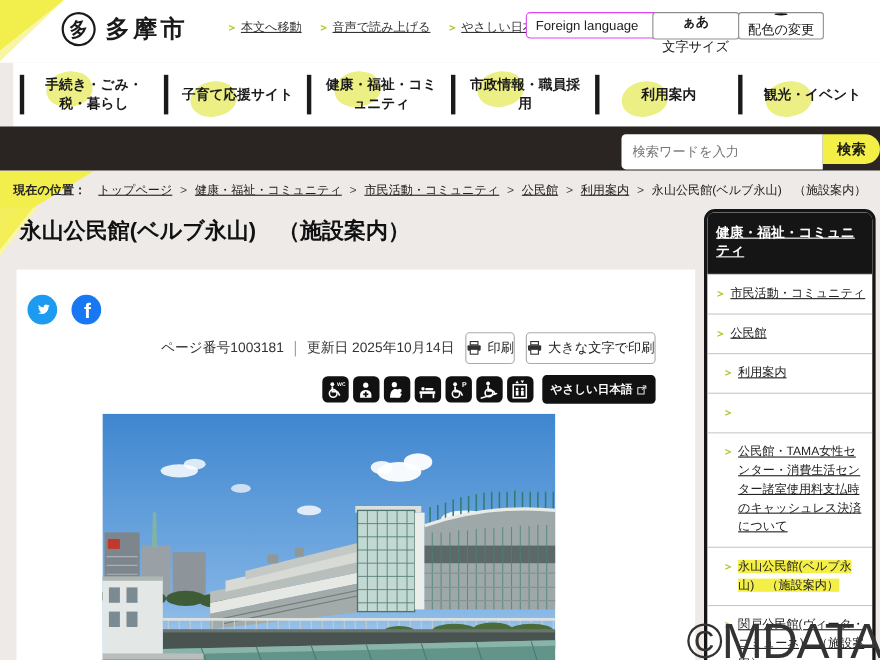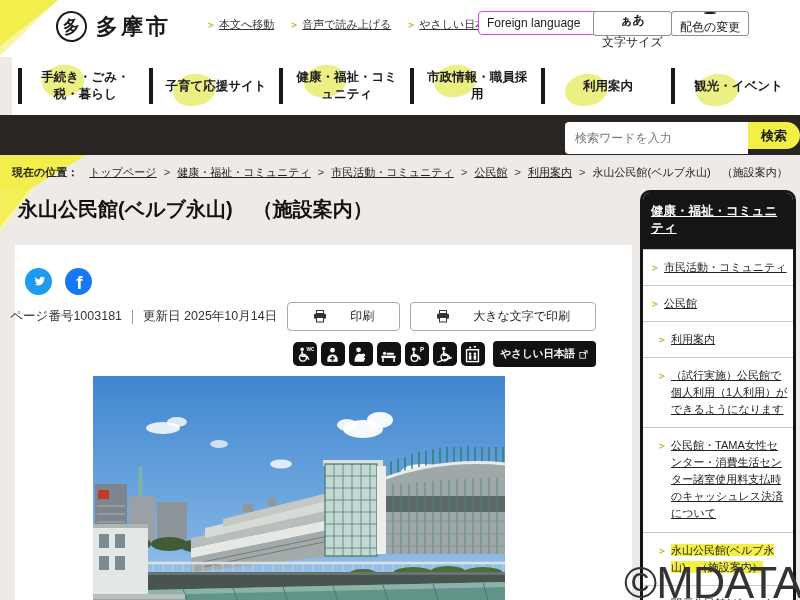--- a/index.html
+++ b/index.html
@@ -73,22 +73,22 @@
 
   
   .main-card { position:absolute; left:15px; top:245px; width:617px; height:355px; background:#fff; z-index:2; }
   .social-row { position:absolute; left:10px; top:23px; display:flex; gap:13px; }
   .social-btn { width:27px; height:27px; border-radius:50%; display:flex; align-items:center; justify-content:center; cursor:pointer; }
   .tw { background:#1d9bf0; } .fb { background:#1877f2; }
 
   .info-row { position:absolute; right:36px; top:57px; display:flex; align-items:center; gap:10px;
     font-size:12.5px; color:#333; white-space:nowrap; }
   .pg-divider { width:1px; height:14px; background:#999; }
-  .print-btn { border:1px solid #aaa; border-radius:4px; background:#fff; font-size:12px; padding:5px 25px;
-    display:flex; gap:23px; align-items:center; color:#222; cursor:pointer; font-family:"Liberation Sans",sans-serif; }
+  .print-btn { border:1px solid #aaa; border-radius:4px; background:#fff; font-size:12px; padding:5px 0;
+    display:flex; gap:5px; align-items:center; color:#222; cursor:pointer; font-family:"Liberation Sans",sans-serif; }
 
   .bf-row { position:absolute; right:36px; top:96px; display:flex; align-items:center; gap:4px; white-space:nowrap; }
   .bf-label { font-size:12px; color:#555; margin-right:5px; }
   .bf-icon { width:24px; height:24px; background:#111; border-radius:5px; display:flex;
     align-items:center; justify-content:center; flex:none; }
   .bf-help { background:#111; color:#fff; font-size:10.5px; font-weight:bold; border:none; border-radius:4px;
     padding:6px 8px; display:flex; gap:4px; align-items:center; margin-left:4px; cursor:pointer;
     font-family:"Liberation Sans",sans-serif; }
 
   .photo-wrap { position:absolute; left:78px; top:131px; width:412px; height:224px; overflow:hidden; }
@@ -451,21 +451,20 @@
   <div class="sb-item">
     <span class="chev">＞</span>
     <a>公民館</a>
   </div>
   <div class="sb-item indent1">
     <span class="chev">＞</span>
     <a>利用案内</a>
   </div>
   <div class="sb-item indent1">
     <span class="chev">＞</span>
-    <a>（試行実施）公民館で個人利用（1人利用）ができるようになります</a>
   </div>
   <div class="sb-item indent1">
     <span class="chev">＞</span>
     <a>公民館・TAMA女性センター・消費生活センター諸室使用料支払時のキャッシュレス決済について</a>
   </div>
   <div class="sb-item indent1 current">
     <span class="chev">＞</span>
     <a><span class="mark">永山公民館(ベルブ永山)　（施設案内）</span></a>
   </div>
   <div class="sb-item indent1">

